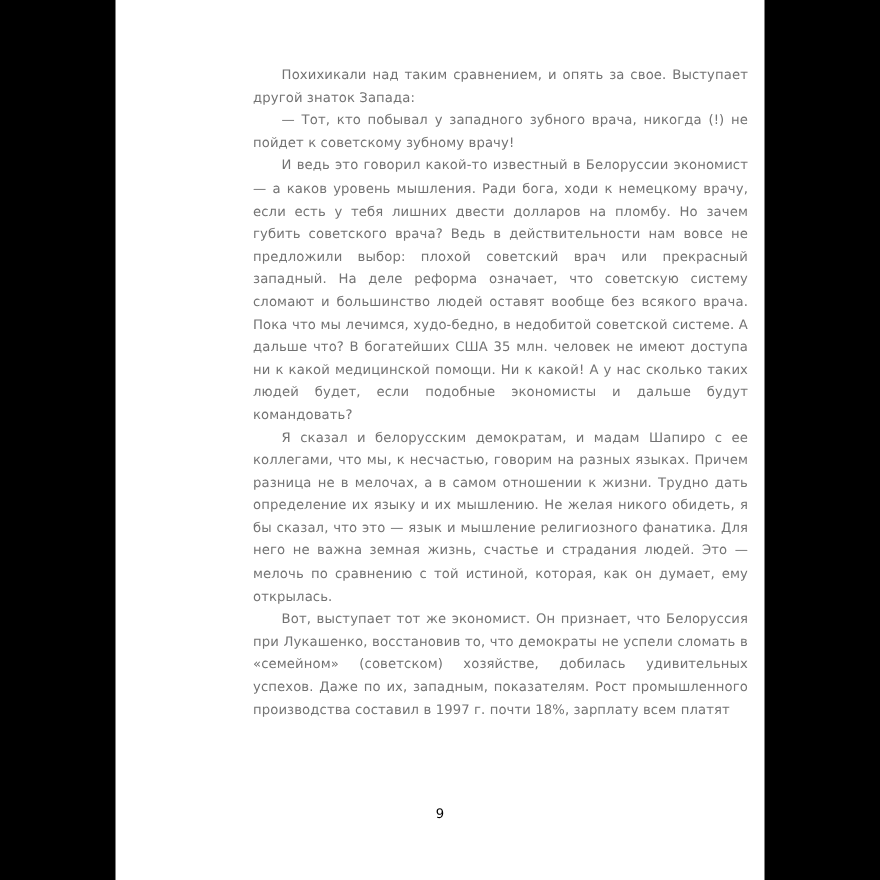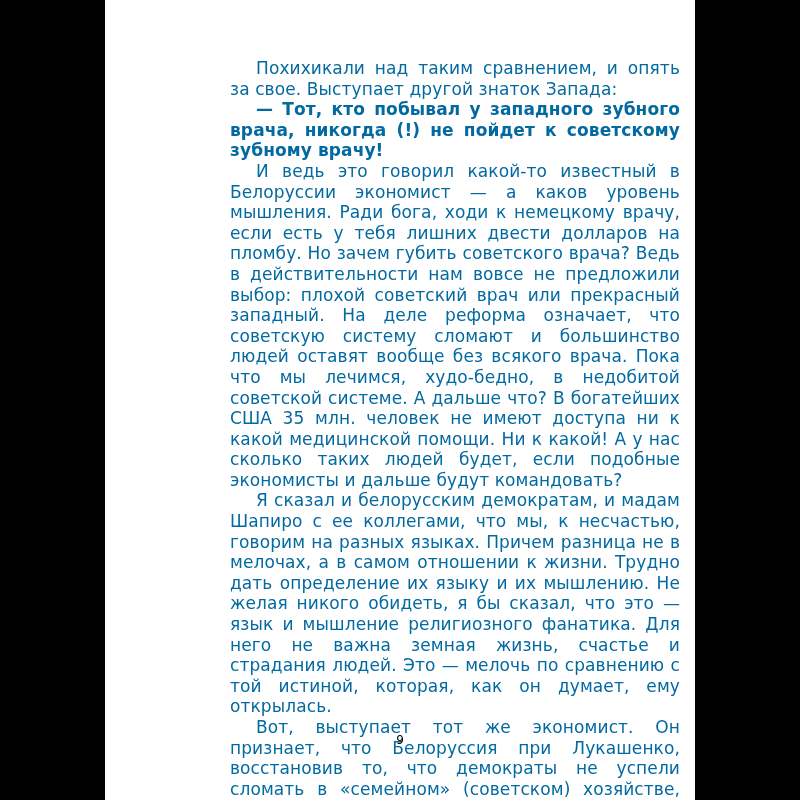--- a/index.html
+++ b/index.html
@@ -28,33 +28,32 @@
     background: #ffffff;
   }
   .text-column {
     position: absolute;
     left: 125px;
     top: 58px;
     width: 450px;
   }
   .para {
     margin: 0;
-    color: #0369a1;
+    color: #737373;
     font-family: "DejaVu Sans", sans-serif;
-    font-size: 17px;
+    font-size: 12px;
     line-height: 20.6px;
     text-align: justify;
     text-justify: inter-word;
     letter-spacing: 0.1px;
     text-indent: 26px;
     hyphens: manual;
   }
   .para.dash {
     text-indent: 26px;
-    font-weight: bold;
   }
   .page-number {
     position: absolute;
     left: 0;
     right: 0;
     top: 733px;
     text-align: center;
     color: #000000;
     font-family: "DejaVu Sans", sans-serif;
     font-size: 12px;

